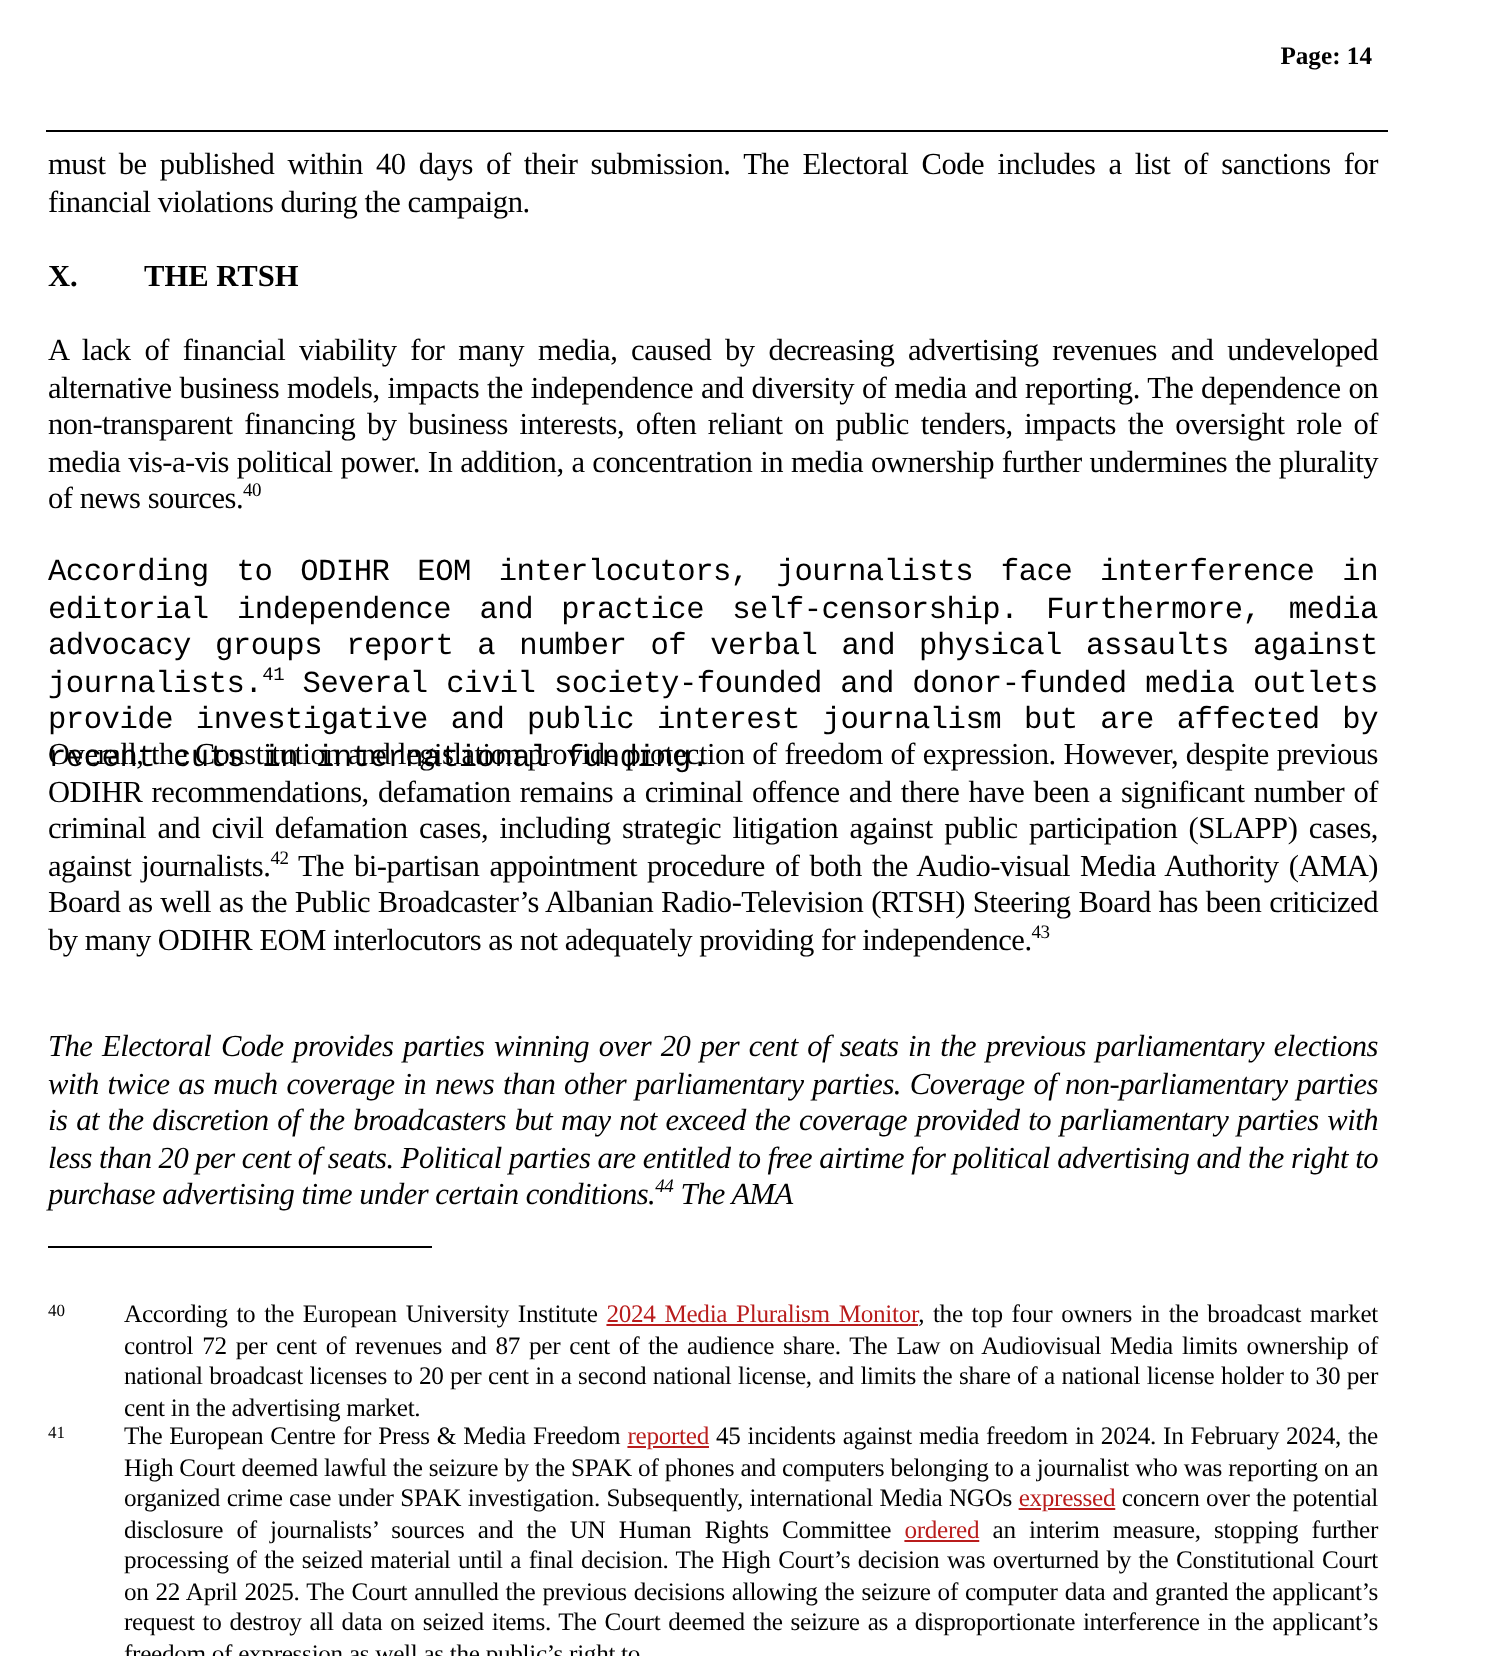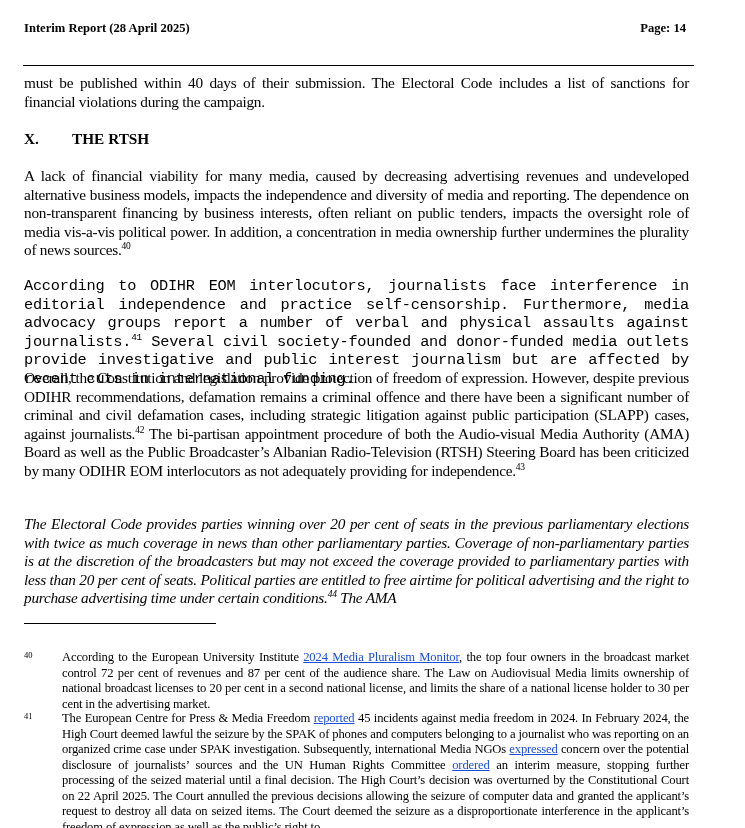--- a/index.html
+++ b/index.html
@@ -36,27 +36,26 @@
   .footnote {
     position: absolute; left: 24px; width: 665px;
     font-size: 12.6px; line-height: 15.5px;
   }
   .footnote .fn-num {
     position: absolute; left: 0; top: -2px; font-size: 8.5px;
   }
   .footnote .fn-text {
     margin-left: 38px; text-align: justify; letter-spacing: -0.15px;
   }
-  a.link { color: #1d4ed8; text-decoration: underline; }
+  a.link { color: #b91c1c; text-decoration: underline; }
 </style>
 </head>
 <body>
 
 <div class="header">
-  <div>Interim Report (28 April 2025)</div>
   <div class="page">Page: 14</div>
 </div>
 <div class="header-rule"></div>
 
 <div class="body-text" style="top:74px;">
   <p>must be published within 40 days of their submission. The Electoral Code includes a list of sanctions for financial violations during the campaign.</p>
 </div>
 
 <div class="heading">
   <span class="num">X.</span><span>THE RTSH</span>

